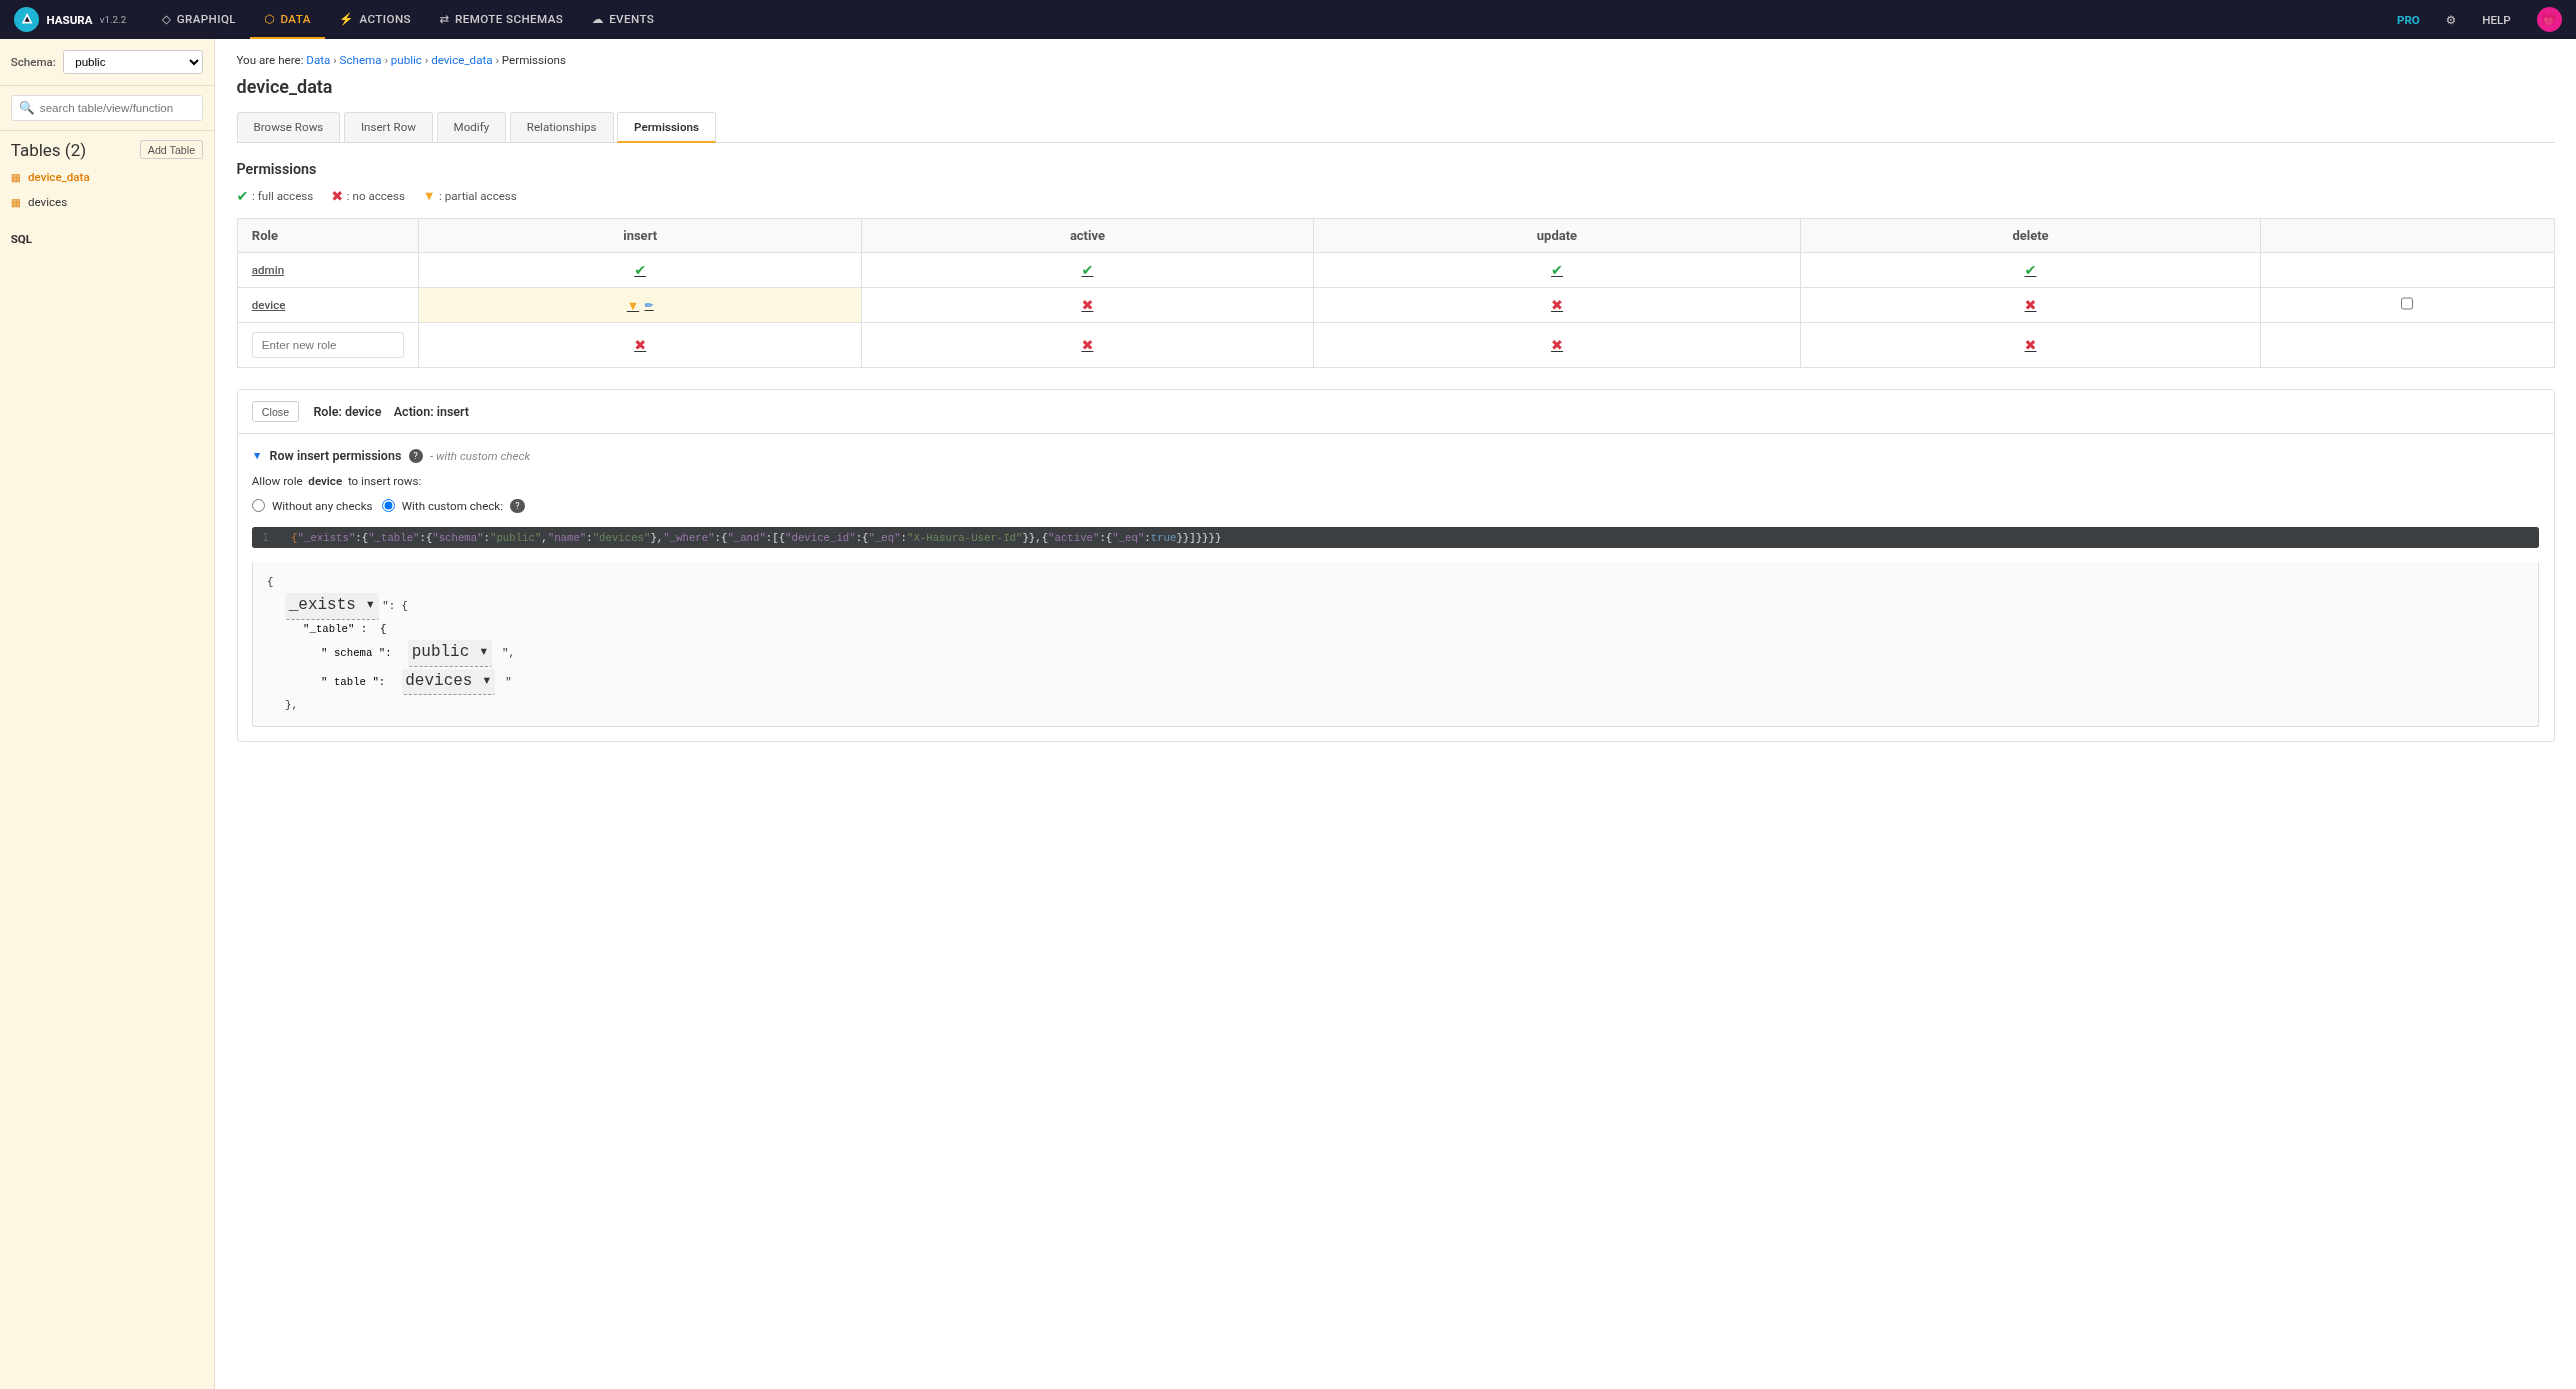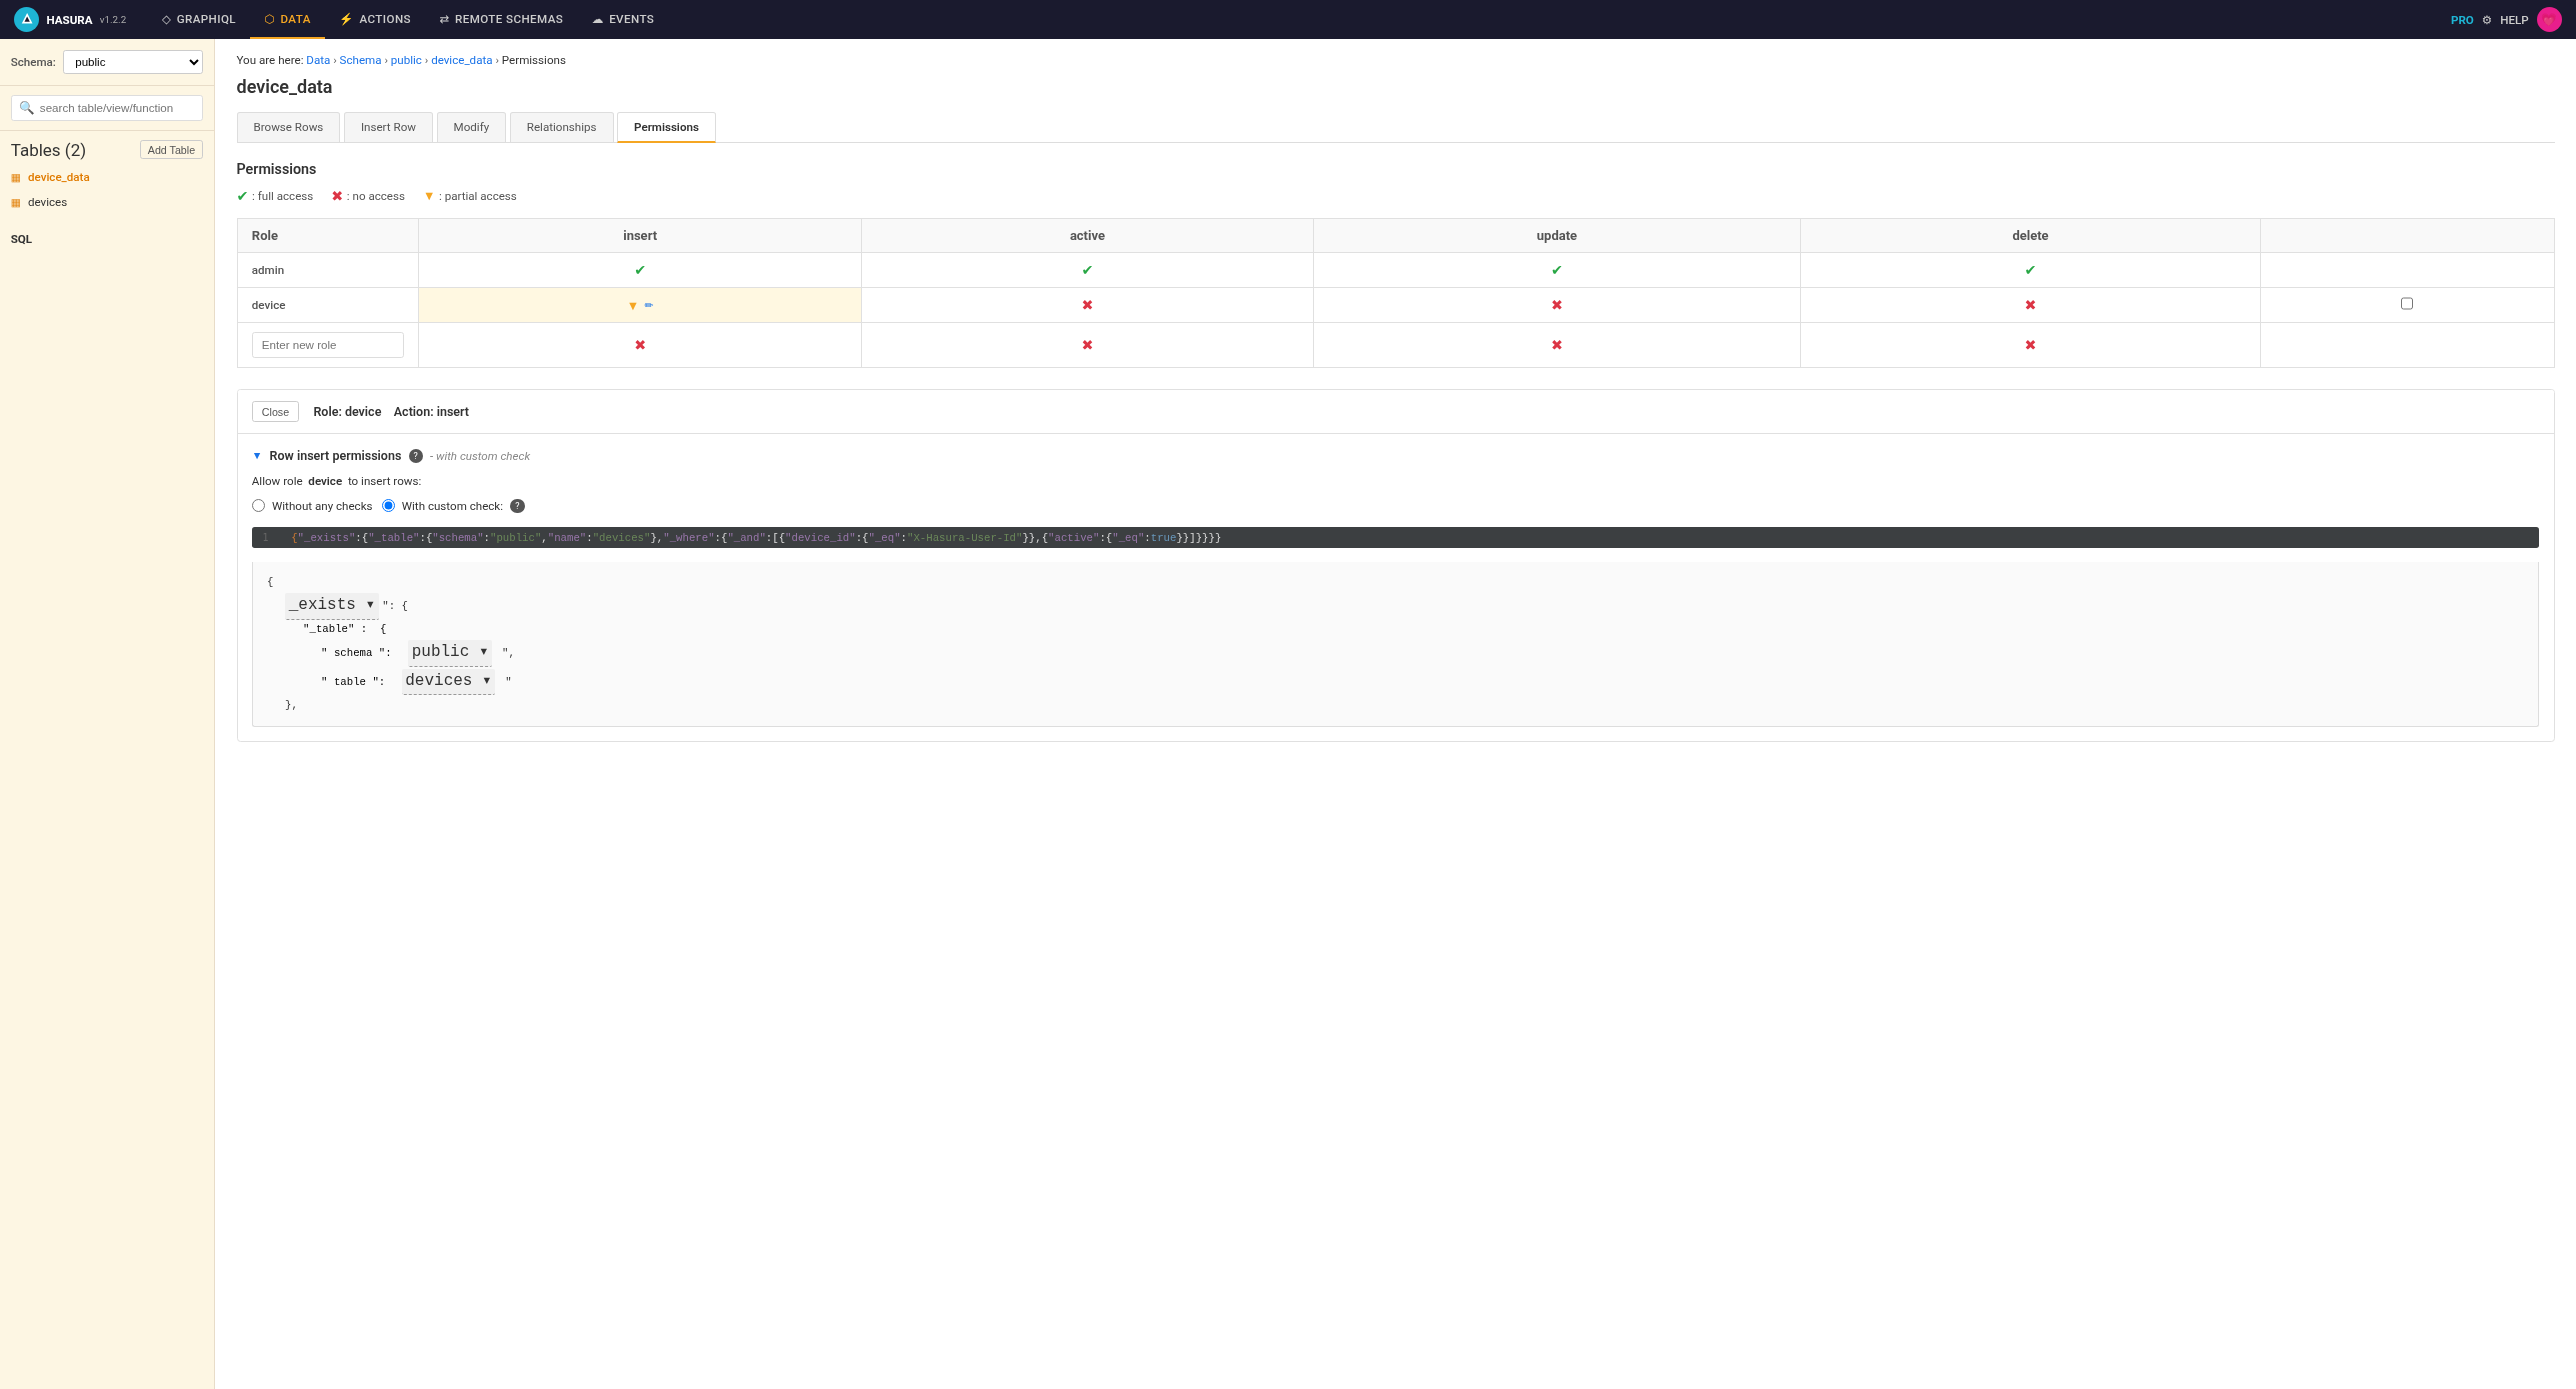--- a/index.html
+++ b/index.html
@@ -54,21 +54,21 @@
       font-size: 11.6px;
       font-weight: 500;
       text-transform: uppercase;
       letter-spacing: 0.4px;
       border-bottom: 2.7px solid transparent;
     }
     .nav-item.active { color: #f5a623; border-bottom-color: #f5a623; }
     .nav-right {
       display: flex;
       align-items: center;
-      gap: 8px;
+      gap: 26px;
     }
     .pro-badge { color: #1eb4d4; font-weight: bold; font-size: 11.6px; }
     .gear-btn, .help-btn {
       color: #ccc;
       cursor: pointer;
       font-size: 11.6px;
       font-weight: 500;
     }
     .heart-btn {
       width: 25px;
@@ -256,20 +256,21 @@
       font-weight: 700;
       color: #555;
       border: 0.9px solid #e0e0e0;
     }
     .perm-table th:first-child { text-align: left; width: 161px; }
     .perm-table td {
       padding: 9px 14.3px;
       text-align: center;
       border: 0.9px solid #e0e0e0;
       font-size: 11.6px;
+      text-decoration: underline;
     }
     .perm-table td:first-child { text-align: left; font-weight: 500; color: #555; }
     .perm-table .highlight-cell {
       background: #fff8e1;
     }
     .perm-table .new-role-cell input {
       border: 0.9px solid #ddd;
       border-radius: 2.7px;
       padding: 5.4px 9px;
       font-size: 11.6px;

